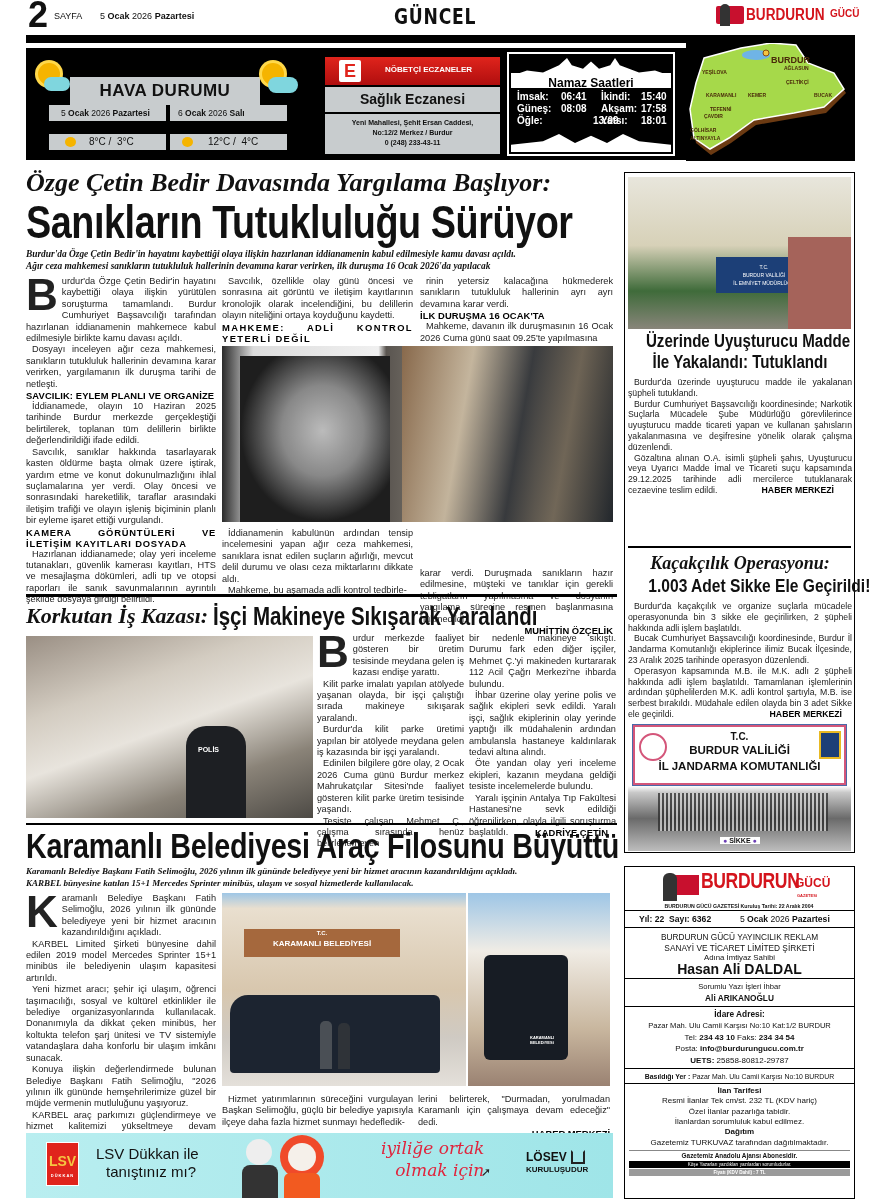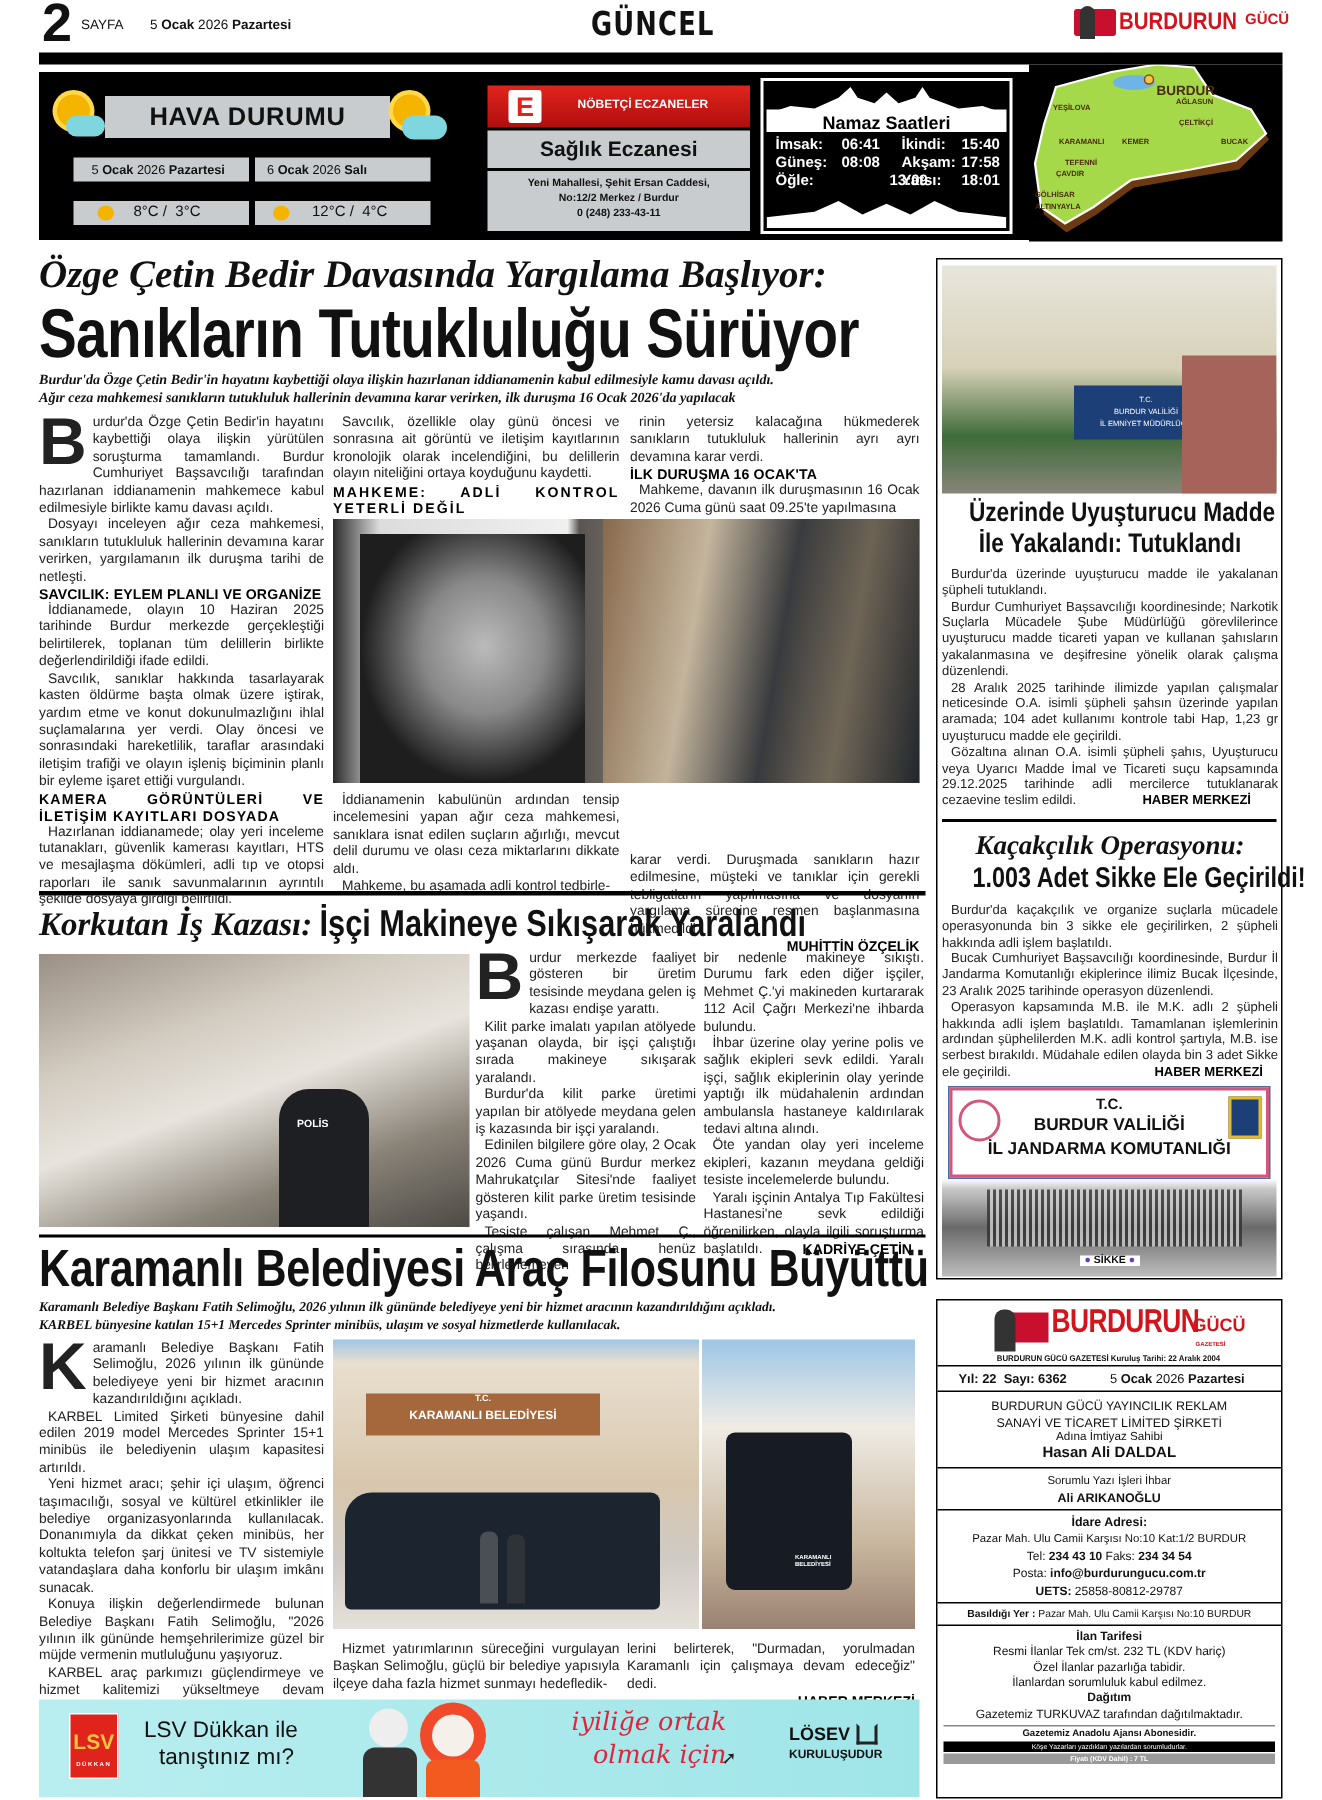--- a/index.html
+++ b/index.html
@@ -34,21 +34,21 @@
 </div>
 <div class="rule" style="left:26px;top:35px;width:829px;height:8px;"></div>
 
 <div class="abs" style="left:26px;top:48px;width:660px;height:112px;background:#000;"></div>
 
 <div class="abs" style="left:32px;top:55px;width:270px;height:100px;">
   <div class="abs" style="left:2px;top:6px;width:36px;height:32px;">
     <span class="abs" style="left:4px;top:2px;width:22px;height:22px;border-radius:50%;background:#f5b400;box-shadow:0 0 0 3px #ffd84a;"></span>
     <span class="abs" style="left:10px;top:16px;width:26px;height:14px;border-radius:8px;background:#7fd6de;"></span>
   </div>
-  <div class="abs" style="left:38px;top:9px;width:190px;height:28px;background:#c8ccce;">
+  <div class="abs" style="left:38px;top:22px;width:190px;height:28px;background:#c8ccce;">
     <span style="display:block;text-align:center;font-size:17px;font-weight:bold;line-height:28px;letter-spacing:0.5px;">HAVA DURUMU</span>
   </div>
   <div class="abs" style="left:226px;top:6px;width:40px;height:34px;">
     <span class="abs" style="left:4px;top:2px;width:22px;height:22px;border-radius:50%;background:#f5b400;box-shadow:0 0 0 3px #ffd84a;"></span>
     <span class="abs" style="left:10px;top:16px;width:30px;height:16px;border-radius:8px;background:#7fd6de;"></span>
   </div>
   <div class="abs" style="left:17px;top:50px;width:117px;height:16px;background:#c8ccce;font-size:8.5px;line-height:16px;padding-left:12px;white-space:nowrap;">
     <span>5</span> <b>Ocak</b> <span>2026</span> <b>Pazartesi</b>
   </div>
   <div class="abs" style="left:138px;top:50px;width:117px;height:16px;background:#c8ccce;font-size:8.5px;line-height:16px;padding-left:8px;white-space:nowrap;">
@@ -175,21 +175,20 @@
   </span>
   <span class="abs" style="left:160px;top:60px;width:63px;height:92px;background:#a5635a;"></span>
 </div>
 <div class="abs" style="left:628px;top:331px;width:224px;text-align:center;">
   <div style="font-size:18px;font-weight:bold;line-height:21px;transform:scaleX(0.84);white-space:nowrap;transform-origin:center top;">Üzerinde Uyuşturucu Madde</div>
   <div style="font-size:18px;font-weight:bold;line-height:21px;transform:scaleX(0.84);white-space:nowrap;transform-origin:center top;">İle Yakalandı: Tutuklandı</div>
 </div>
 <div class="abs txt" style="left:628px;top:377px;width:224px;font-size:8.7px;line-height:10.8px;">
   <p>Burdur'da üzerinde uyuşturucu madde ile yakalanan şüpheli tutuklandı.</p>
   <p>Burdur Cumhuriyet Başsavcılığı koordinesinde; Narkotik Suçlarla Mücadele Şube Müdürlüğü görevlilerince uyuşturucu madde ticareti yapan ve kullanan şahısların yakalanmasına ve deşifresine yönelik olarak çalışma düzenlendi.</p>
-  <p>28 Aralık 2025 tarihinde ilimizde yapılan çalışmalar neticesinde O.A. isimli şüpheli şahsın üzerinde yapılan aramada; 104 adet kullanımı kontrole tabi Hap, 1,23 gr uyuşturucu madde ele geçirildi.</p>
   <p>Gözaltına alınan O.A. isimli şüpheli şahıs, Uyuşturucu veya Uyarıcı Madde İmal ve Ticareti suçu kapsamında 29.12.2025 tarihinde adli mercilerce tutuklanarak cezaevine teslim edildi.</p>
   <div class="sig" style="margin-top:-11px;padding-right:18px;font-size:8.7px;">HABER MERKEZİ</div>
 </div>
 <div class="rule" style="left:628px;top:546px;width:223px;height:2px;"></div>
 
 <div class="abs serif-it" style="left:628px;top:552px;width:224px;text-align:center;font-size:18px;line-height:22px;white-space:nowrap;">Kaçakçılık Operasyonu:</div>
 <div class="abs" style="left:624px;top:575px;width:232px;text-align:center;">
   <span style="display:inline-block;font-size:19px;font-weight:bold;line-height:22px;white-space:nowrap;transform:scaleX(0.82);transform-origin:center top;">1.003 Adet Sikke Ele Geçirildi!</span>
 </div>
 <div class="abs txt" style="left:628px;top:601px;width:224px;font-size:8.7px;line-height:10.8px;">
@@ -291,21 +290,21 @@
   </div>
   <div style="height:17px;line-height:17px;border-bottom:1.5px solid #000;font-size:8.6px;text-align:left;padding-left:14px;white-space:nowrap;">
     <b>Yıl: 22</b>&nbsp; <b>Sayı: 6362</b>
     <span style="display:inline-block;width:24px;"></span>
     <span>5</span> <b>Ocak</b> <span>2026</span> <b>Pazartesi</b>
   </div>
   <div style="padding:4px 0;border-bottom:1.5px solid #000;">
     <div style="font-size:8.3px;">BURDURUN GÜCÜ YAYINCILIK REKLAM</div>
     <div style="font-size:8.3px;">SANAYİ VE TİCARET LİMİTED ŞİRKETİ</div>
     <div style="font-size:7.8px;">Adına İmtiyaz Sahibi</div>
-    <div style="font-weight:bold;font-size:10px;">Hasan Ali DALDAL</div>
+    <div style="font-weight:bold;font-size:14px;">Hasan Ali DALDAL</div>
   </div>
   <div style="padding:3px 0;border-bottom:1.5px solid #000;">
     <div style="font-size:7.6px;">Sorumlu Yazı İşleri İhbar</div>
     <div style="font-weight:bold;">Ali ARIKANOĞLU</div>
   </div>
   <div style="padding:2px 0 2px;border-bottom:1.5px solid #000;line-height:11.4px;">
     <div style="font-weight:bold;">İdare Adresi:</div>
     <div style="font-size:7.6px;">Pazar Mah. Ulu Camii Karşısı No:10 Kat:1/2 BURDUR</div>
     <div style="font-size:8px;"><span>Tel:</span> <b>234 43 10</b> <span>Faks:</span> <b>234 34 54</b></div>
     <div style="font-size:8px;"><span>Posta:</span> <b>info@burdurungucu.com.tr</b></div>

